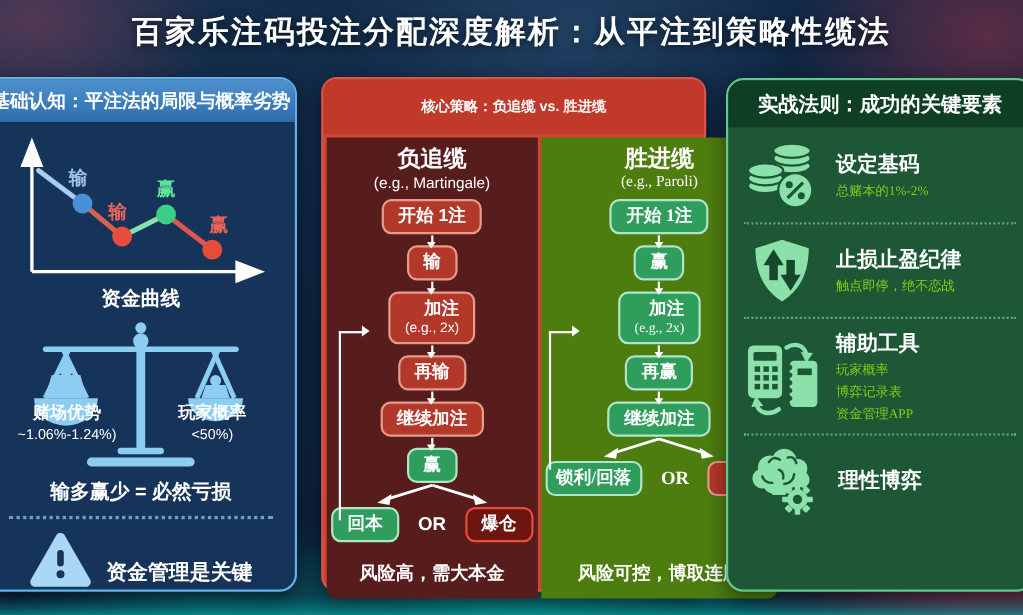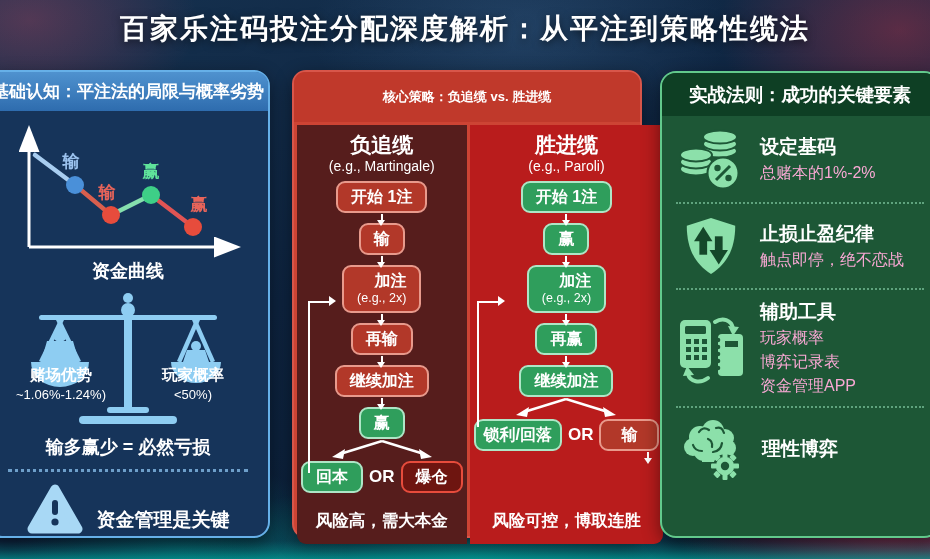--- a/index.html
+++ b/index.html
@@ -46,52 +46,52 @@
 
   
   .mp { left:292px; top:70px; width:350px; height:468px;
         background:#cd4434; border:2px solid #d8564a; border-radius:14px; }
   .mp-header { background:#c0392b; border-radius:11px 11px 0 0; padding:16px 2px;
         text-align:center; font-size:13px; font-weight:bold; white-space:nowrap; }
   .mp-body { display:flex; gap:3px; padding:3px; height:calc(100% - 39px); }
   .fcol { flex:1; position:relative; display:flex; flex-direction:column; align-items:center;
         padding:8px 4px 12px; }
   .fcol.neg { background:#561d1c; border-radius:0 0 0 9px; }
-  .fcol.pos { background:#b91c1c; border-radius:0 0 9px 0; }
+  .fcol.pos { background:#4d7c0f; border-radius:0 0 9px 0;font-family:Liberation Serif, serif; }
   .col-title { font-size:21px; font-weight:bold; line-height:1.1; }
   .col-sub { font-size:14px; margin:2px 0 7px; }
   .fbox { text-align:right; font-size:16px; font-weight:bold; line-height:1.25;
         padding:4px 13px; border-radius:9px; white-space:nowrap; }
   .fbox .note { display:block; font-size:12.5px; font-weight:normal; }
   .fbox.red { background:#b23829; border:2px solid #e89a8c; }
   .fbox.green { background:#2f9e5c; border:2px solid #aee6c6; }
   .fbox.bust { background:#6e1510; border:2px solid #e74c3c; }
   .varr { width:0; height:9px; border-left:2.5px solid #fff; margin:1px auto 0; position:relative; }
   .varr::after { content:''; position:absolute; left:-5.5px; bottom:-7px;
         border:4.5px solid transparent; border-top:6.5px solid #fff; }
   .split-svg { display:block; margin-top:1px; }
-  .outcome-row { display:flex; align-items:center; gap:6px; margin-top:1px; }
+  .outcome-row { display:flex; align-items:center; gap:17px; margin-top:1px; }
   .or-lbl { font-size:17px; font-weight:bold; }
   .final-col { display:flex; flex-direction:column; align-items:center; align-self:flex-end; margin-right:10px; }
   .col-footer { margin-top:auto; font-size:16.5px; font-weight:bold; text-align:center; padding-top:6px; }
   .loop { position:absolute; border-left:2.5px solid #fff; border-top:2.5px solid #fff; width:25px; }
   .loop::after { content:''; position:absolute; right:-8px; top:-7px;
         border:5px solid transparent; border-left:7px solid #fff; }
   .loop.neg-loop { left:11px; top:176px; height:172px; }
   .loop.pos-loop { left:7px; top:176px; height:126px; }
 
   
   .rp { left:660px; top:71px; width:280px; height:467px;
         background:#1d5736; border:2.5px solid #62c98c; overflow:hidden; }
   .rp-header { background:#0e3f24; border-radius:12px 12px 0 0; padding:9px 2px;
         text-align:center; font-size:18.5px; font-weight:bold; white-space:nowrap; }
   .rp-item { display:flex; align-items:center; gap:16px; padding:9px 10px 9px 16px; }
   .rp-icon { flex:0 0 66px; display:flex; justify-content:center; }
   .rp-text .t { font-size:19px; font-weight:bold; }
-  .rp-text .l { font-size:16px; color:#f9a8d4; margin-top:3px; white-space:nowrap; }
+  .rp-text .l { font-size:12px; color:#84cc16; margin-top:3px; white-space:nowrap;font-family:Liberation Serif, serif; }
   .rp-div { border-top:2.5px dotted rgba(150,225,185,.55); margin:0 14px; }
 </style>
 </head>
 <body>
 
 <div class="page-title">百家乐注码投注分配深度解析：从平注到策略性缆法</div>
 
 <div class="panel lp">
   <div class="lp-header">基础认知：平注法的局限与概率劣势</div>
 

